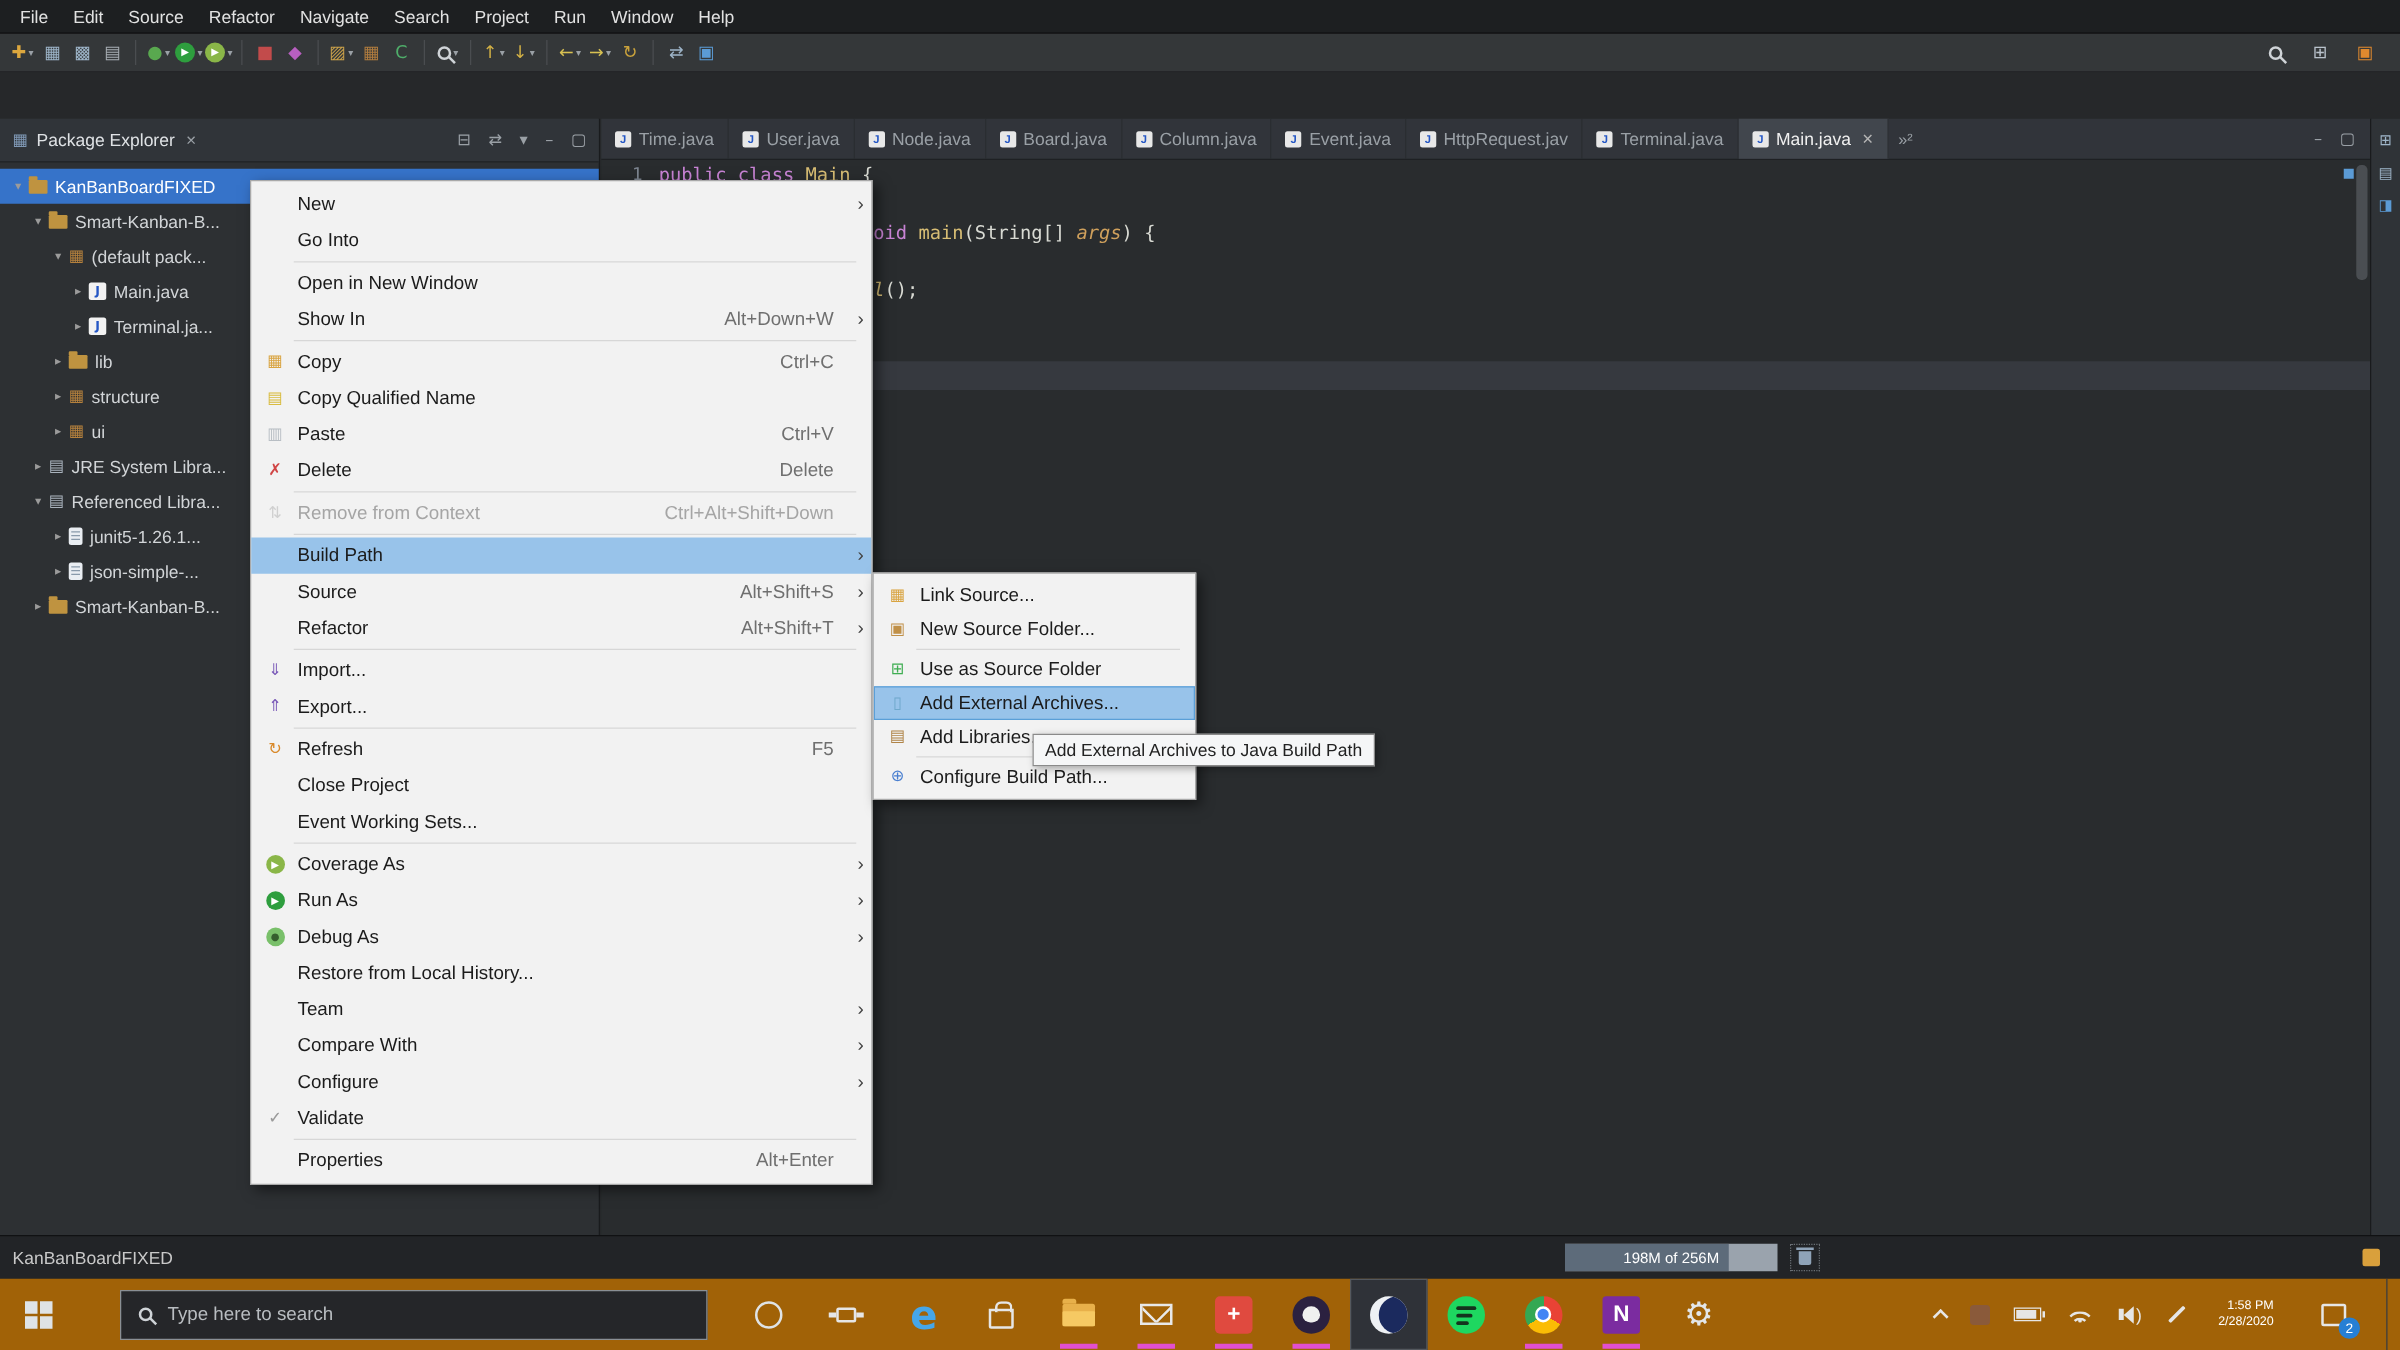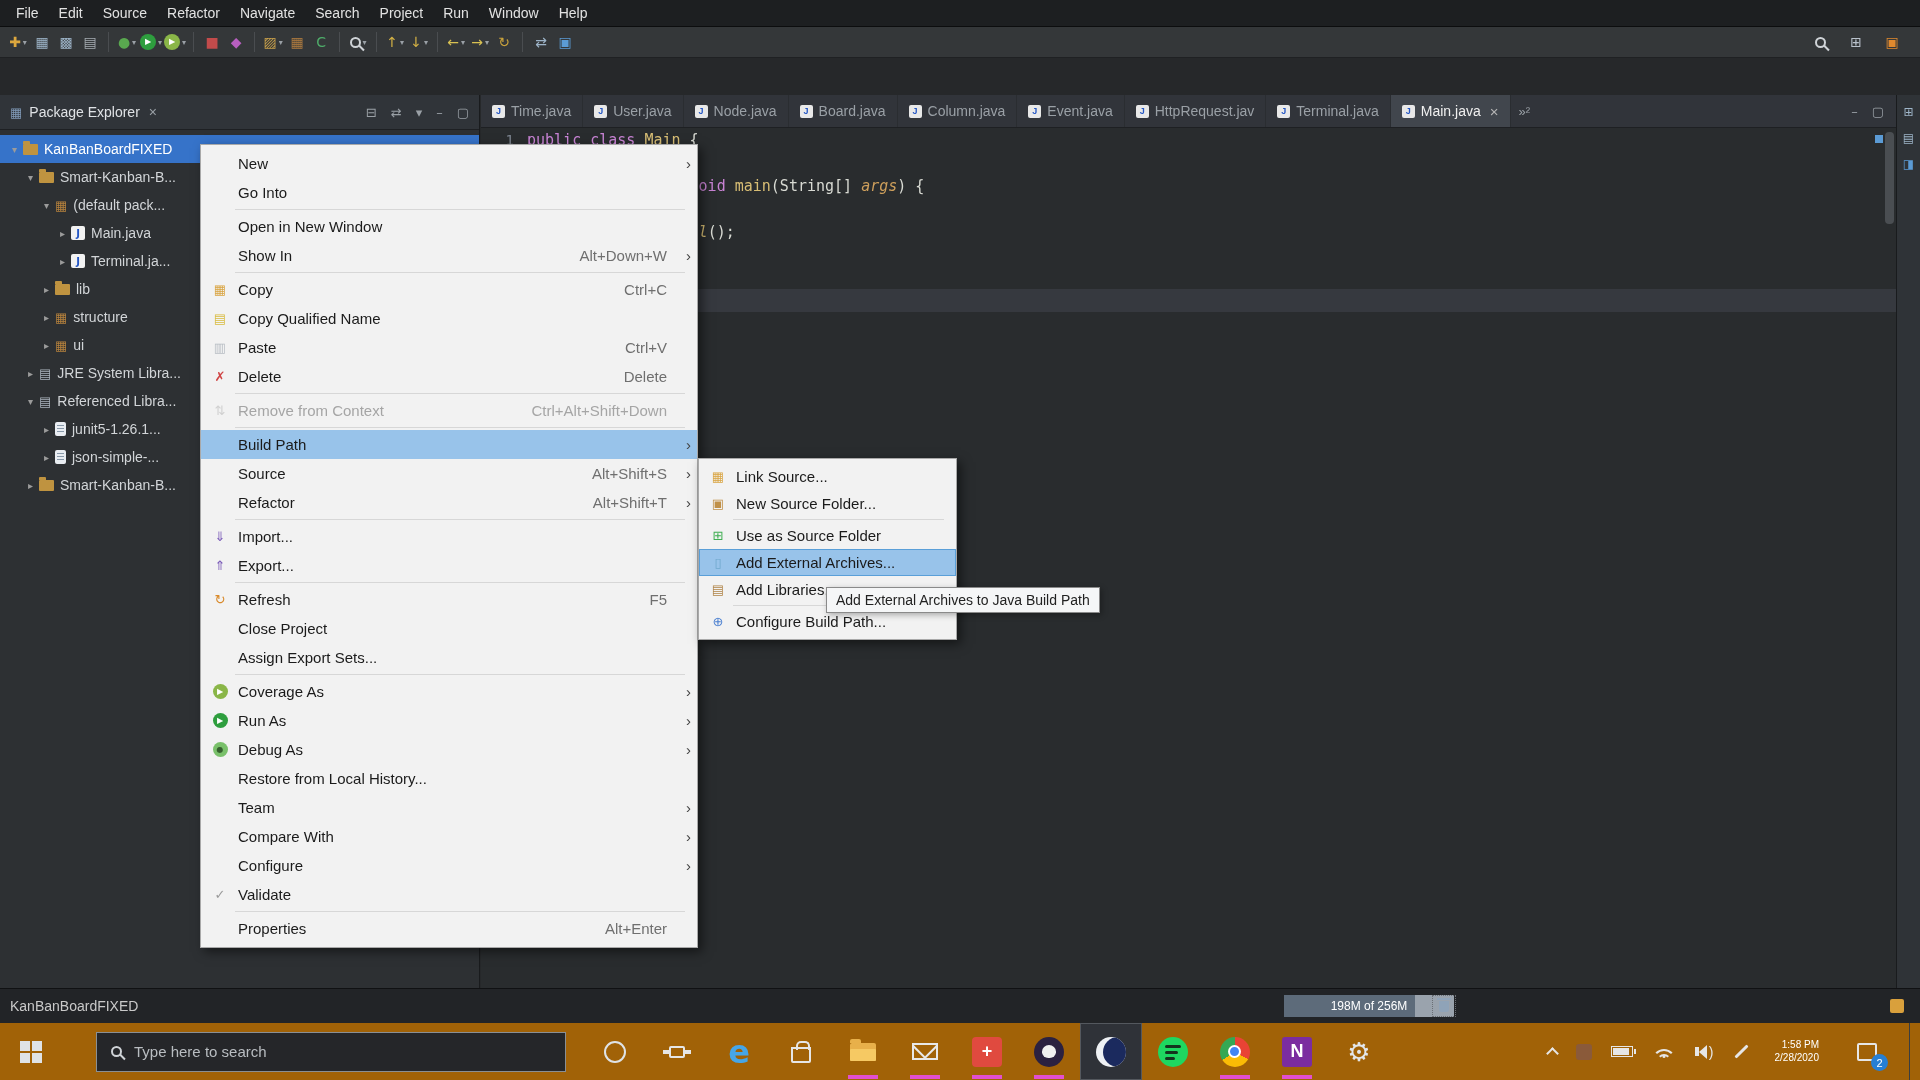--- a/index.html
+++ b/index.html
@@ -109,21 +109,21 @@
   .cmi.disabled .mico{opacity:.45;}
   .csep{height:1px;background:#d7d7d7;margin:2px 12px 2px 34px;}
   .submenu{left:698px;top:458px;width:259px;z-index:55;}
 
   .tooltip{position:absolute;left:826px;top:587px;background:#f5f6f7;border:1px solid #8a8a8a;color:#222;
     font-size:14px;padding:4px 9px;z-index:60;box-shadow:2px 2px 6px rgba(0,0,0,.3);white-space:nowrap;}
 
   
   .statusbar{position:absolute;left:0;right:0;bottom:57px;height:35px;background:#222427;border-top:1px solid #101113;color:#c9c9c9;font-size:14px;}
   .sb-project{position:absolute;left:10px;top:9px;}
-  .heap{position:absolute;left:1284px;top:6px;width:170px;height:22px;background:#9aa3ad;overflow:hidden;}
+  .heap{position:absolute;left:1252px;top:6px;width:170px;height:22px;background:#9aa3ad;overflow:hidden;}
   .heap-fill{position:absolute;left:0;top:0;bottom:0;background:#5d6b7a;}
   .heap-label{position:relative;color:#fff;font-size:12px;text-align:center;line-height:22px;}
   .heap-trash{position:absolute;left:1432px;top:6px;width:24px;height:22px;border:1px dotted #6a6f75;display:flex;align-items:center;justify-content:center;}
   .trash{width:10px;height:11px;background:#8fa3b8;border-radius:0 0 2px 2px;position:relative;display:inline-block;}
   .trash::before{content:"";position:absolute;top:-3px;left:-2px;right:-2px;height:2px;background:#8fa3b8;}
   .sb-right-icon{position:absolute;right:16px;top:10px;width:14px;height:14px;background:#d9a03c;border-radius:2px;}
 
   
   .taskbar{position:absolute;left:0;right:0;bottom:0;height:57px;background:#a16207;display:flex;align-items:center;color:#fff;}
   .tstart{width:62px;height:57px;display:flex;align-items:center;justify-content:center;flex:none;}
@@ -575,21 +575,21 @@
           <span class="marr"></span>
         </div>
         <div class="cmi">
           <span class="mico"></span>
           <span class="mlbl">Close Project</span>
           <span class="msc"></span>
           <span class="marr"></span>
         </div>
         <div class="cmi">
           <span class="mico"></span>
-          <span class="mlbl">Assign Export Sets...</span>
+          <span class="mlbl">Event Working Sets...</span>
           <span class="msc"></span>
           <span class="marr"></span>
         </div>
         <div class="csep"></div>
         <div class="cmi">
           <span class="mico circ-ico" style="color: rgb(255, 255, 255); background: rgb(138, 182, 72);">▶</span>
           <span class="mlbl">Coverage As</span>
           <span class="msc"></span>
           <span class="marr">›</span>
         </div>

